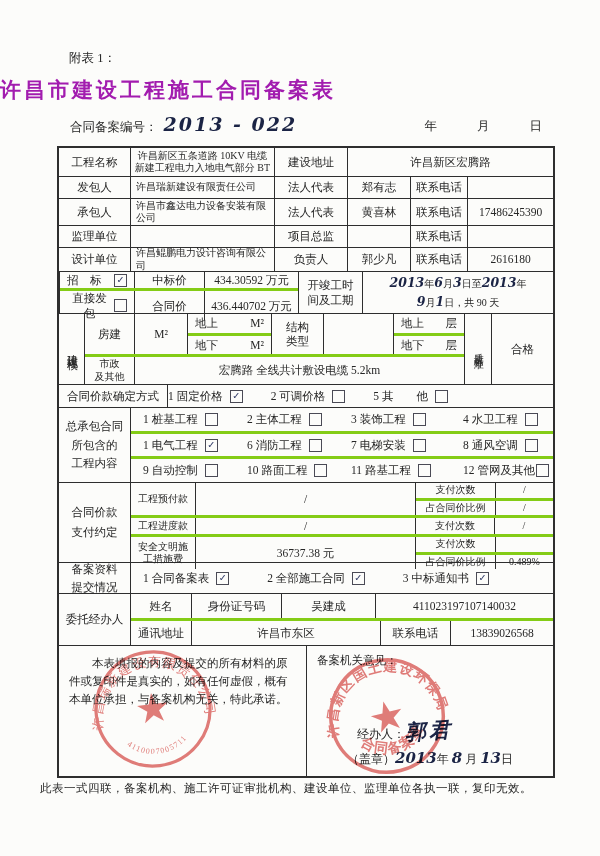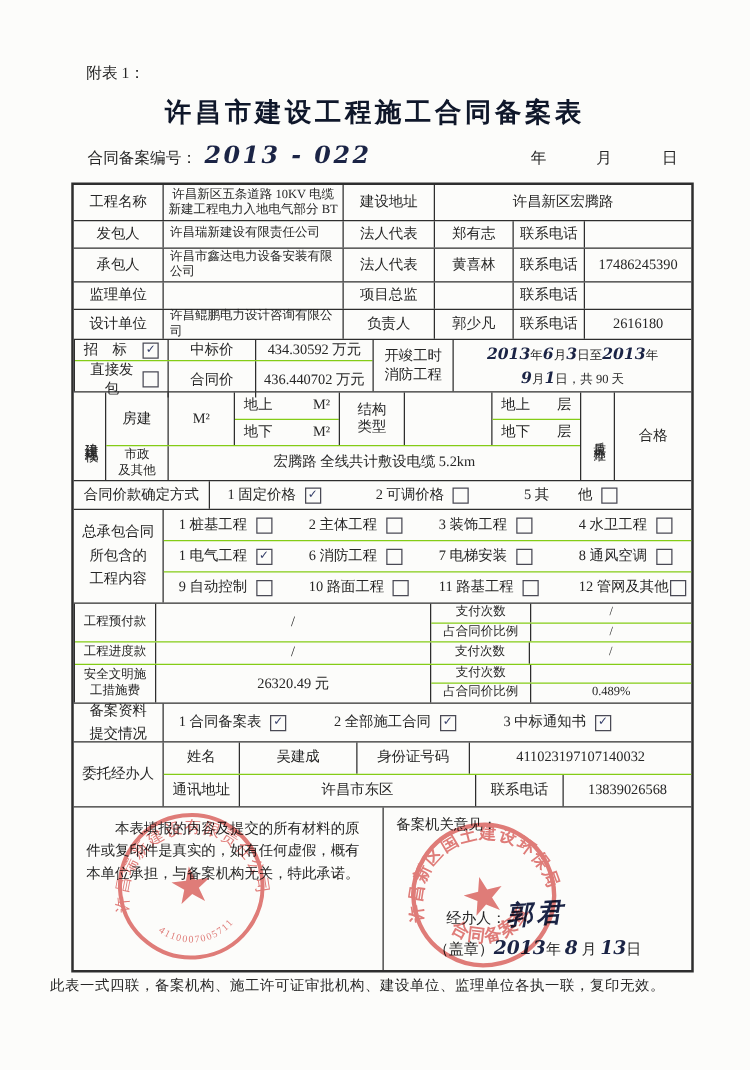--- a/index.html
+++ b/index.html
@@ -4,34 +4,34 @@
 <style>
   html,body{margin:0;padding:0;}
   body{
     width:600px;height:856px;position:relative;
     background:#fcfcfa;
     font-family:"Liberation Serif","DejaVu Serif",serif;
     color:#262626;
     overflow:hidden;
   }
   .annex{position:absolute;left:57px;top:50px;font-size:12.5px;padding-left:12px;}
-  .title{position:absolute;left:0;top:76px;width:600px;text-align:center;
-    font-size:21px;font-weight:bold;letter-spacing:3px;color:#0f172a;}
+  .title{position:absolute;left:0;top:76px;width:600px;
+    font-size:21px;font-weight:bold;letter-spacing:3px;color:#a21caf;}
   .regline{position:absolute;left:70px;top:113px;font-size:12.5px;}
   .regline .hw{font-size:19px;letter-spacing:2px;margin-left:6px;}
   .dateline{position:absolute;right:58px;top:118px;font-size:12.5px;display:flex;gap:40px;}
   .hw{font-family:"DejaVu Serif",serif;font-style:italic;font-weight:700;color:#1b2445;}
   
   .tbl{position:absolute;left:57px;top:146px;width:494px;border:2px solid #2e2e2e;background:transparent;}
   .row{display:flex;border-top:1px solid #2e2e2e;width:100%;box-sizing:border-box;}
   .row:first-child{border-top:none;}
   .c{display:flex;align-items:center;justify-content:center;text-align:center;
      box-sizing:border-box;font-size:11.5px;line-height:1.25;padding:1px 2px;min-width:0;}
   .bl{border-left:1px solid #2e2e2e;}
-  .bt{border-top:1px solid #84cc16;}
+  .bt{border-top:3px solid #84cc16;}
   .col{display:flex;flex-direction:column;box-sizing:border-box;min-width:0;}
   .sub{display:flex;width:100%;box-sizing:border-box;flex:1;}
   .small{font-size:10px;}
   .left{justify-content:flex-start;text-align:left;}
   .vtext{writing-mode:vertical-lr;text-orientation:upright;letter-spacing:2px;font-size:11px;}
   .split{justify-content:space-between;padding:0 7px;}
   .cb{display:inline-block;width:11px;height:11px;border:1.2px solid #4a4a55;
       font-size:9.5px;line-height:10px;text-align:center;color:#37406b;
       margin-left:7px;vertical-align:-1px;flex:none;}
   .opt{display:inline-flex;align-items:center;white-space:nowrap;}
@@ -121,21 +121,21 @@
         <div class="c split" style="width:74px">
           <span>直接发包</span>
           <span class="cb" style="margin-left:2px"></span>
         </div>
         <div class="c bl" style="width:70px">合同价</div>
         <div class="c bl" style="flex:1">436.440702 万元</div>
       </div>
     </div>
     <div class="c bl" style="width:64px">
       <span><span>开竣工时</span><br>
-      <span>消防工程</span></span>
+      <span>间及工期</span></span>
     </div>
     <div class="c bl small" style="flex:1">
       <span style="line-height:1.5">
         <span class="hw hw-sm">2013</span><span>年</span><span class="hw hw-sm">6</span><span>月</span><span class="hw hw-sm">3</span><span>日至</span><span class="hw hw-sm">2013</span><span>年</span><br>
         <span class="hw hw-sm">9</span><span>月</span><span class="hw hw-sm">1</span><span>日，共 90 天</span>
       </span>
     </div>
   </div>
 
   <div class="row" style="height:71px">
@@ -185,21 +185,21 @@
         </div>
         <div class="c bl" style="flex:1">宏腾路  全线共计敷设电缆 5.2km</div>
       </div>
     </div>
     <div class="c bl vtext" style="width:27px;font-size:10px">质量标准</div>
     <div class="c bl" style="flex:1">合格</div>
   </div>
 
   <div class="row" style="height:23px">
     <div class="c" style="width:108px">合同价款确定方式</div>
-    <div class="c bl left" style="flex:1;gap:44px;padding-left:14px">
+    <div class="c bl left" style="flex:1;gap:28px;padding-left:0">
       <span class="opt">
         <span>1 固定价格</span>
         <span class="cb">✓</span>
       </span>
       <span class="opt">
         <span>2 可调价格</span>
         <span class="cb"></span>
       </span>
       <span class="opt">
         <span>5 其　　他</span>
@@ -272,20 +272,24 @@
           <span class="opt">
               <span>12 管网及其他</span>
               <span class="cb" style="margin-left:1px"></span>
             </span>
         </div>
       </div>
     </div>
   </div>
 
   <div class="row" style="height:80px">
+    <div class="c" style="width:71px">
+      <span style="line-height:1.7"><span>合同价款</span><br>
+      <span>支付约定</span></span>
+    </div>
     <div class="col bl" style="flex:1">
       <div class="sub" style="flex:2">
         <div class="c small" style="width:64px">工程预付款</div>
         <div class="c bl" style="width:220px">/</div>
         <div class="col bl" style="flex:1">
           <div class="sub">
             <div class="c small" style="width:79px">支付次数</div>
             <div class="c bl small" style="flex:1">/</div>
           </div>
           <div class="sub bt">
@@ -298,21 +302,21 @@
         <div class="c small" style="width:64px">工程进度款</div>
         <div class="c bl" style="width:220px">/</div>
         <div class="c bl small" style="width:79px">支付次数</div>
         <div class="c bl small" style="flex:1">/</div>
       </div>
       <div class="sub bt" style="flex:2">
         <div class="c small" style="width:64px">
           <span><span>安全文明施</span><br>
           <span>工措施费</span></span>
         </div>
-        <div class="c bl" style="width:220px">26320.49 元</div>
+        <div class="c bl" style="width:220px">36737.38 元</div>
         <div class="col bl" style="flex:1">
           <div class="sub">
             <div class="c small" style="width:79px">支付次数</div>
             <div class="c bl small" style="flex:1"></div>
           </div>
           <div class="sub bt">
             <div class="c small" style="width:79px">占合同价比例</div>
             <div class="c bl small" style="flex:1">0.489%</div>
           </div>
         </div>
@@ -339,22 +343,22 @@
           <span class="cb">✓</span>
         </span>
     </div>
   </div>
 
   <div class="row" style="height:52px">
     <div class="c" style="width:71px">委托经办人</div>
     <div class="col bl" style="flex:1">
       <div class="sub">
         <div class="c" style="width:60px">姓名</div>
+        <div class="c bl" style="width:90px">身份证号码</div>
         <div class="c bl" style="width:94px">吴建成</div>
-        <div class="c bl" style="width:90px">身份证号码</div>
         <div class="c bl" style="flex:1">411023197107140032</div>
       </div>
       <div class="sub bt">
         <div class="c" style="width:60px">通讯地址</div>
         <div class="c bl" style="width:189px">许昌市东区</div>
         <div class="c bl" style="width:70px">联系电话</div>
         <div class="c bl" style="flex:1">13839026568</div>
       </div>
     </div>
   </div>

